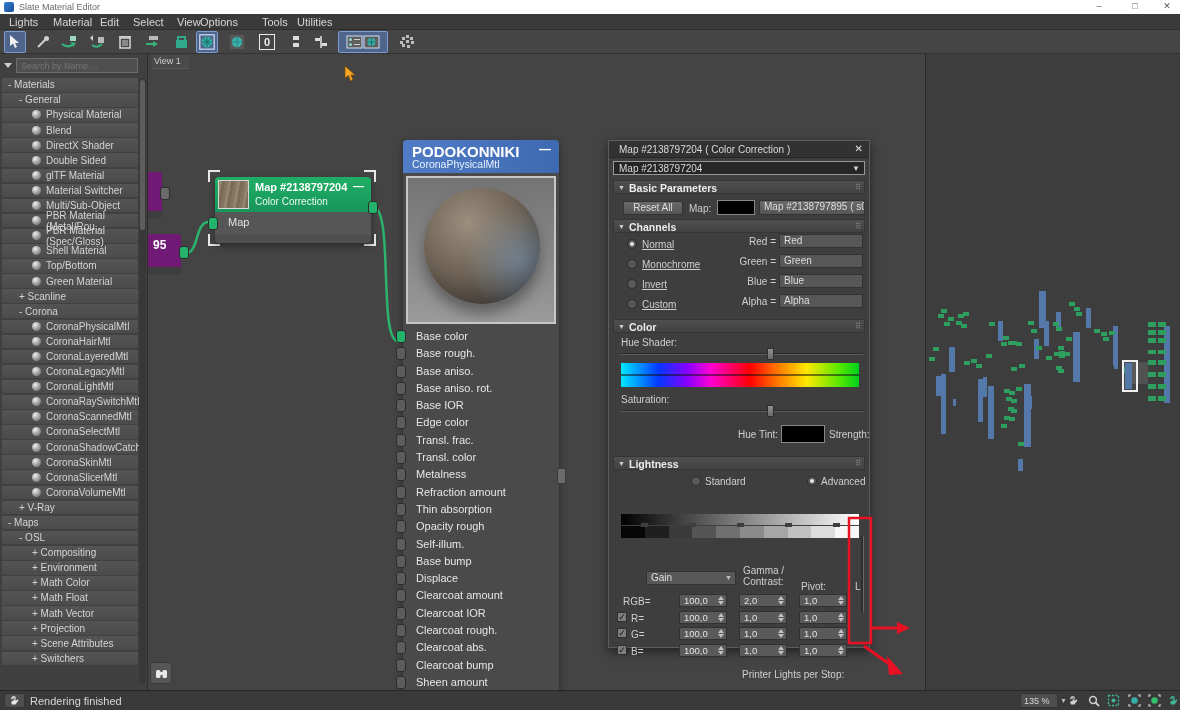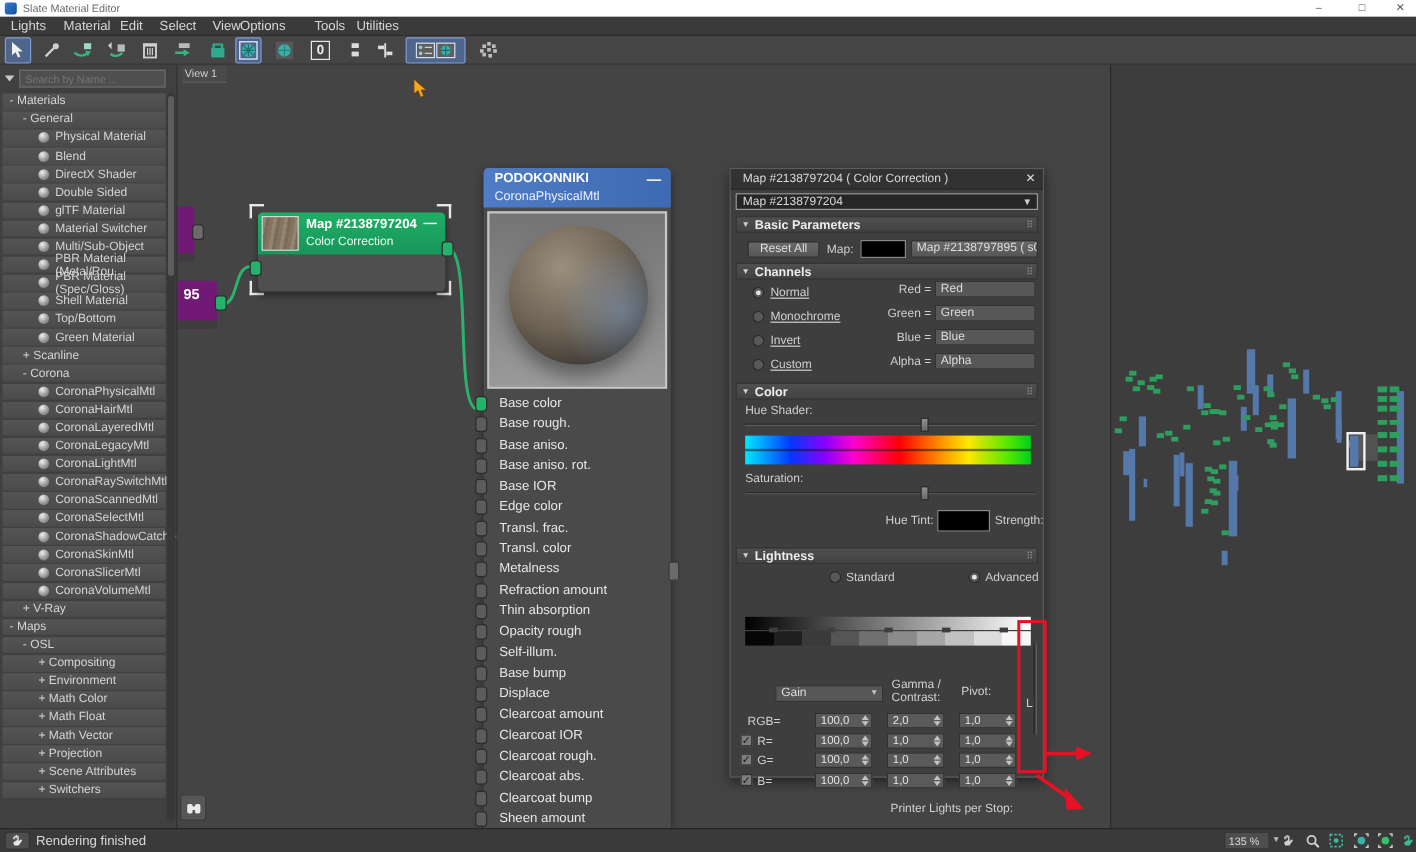--- a/index.html
+++ b/index.html
@@ -57,21 +57,21 @@
   #ccnode .minus { position:absolute; right:7px; top:3px; color:#fff; font-size:11px; font-weight:bold; }
   #ccnode .maprow { position:absolute; left:0; top:35px; width:100%; height:23px; background:#565656; }
   #ccnode .maprow span { position:absolute; left:13px; top:4px; font-size:11px; color:#e2e2e2; }
   
   .brk { position:absolute; width:12px; height:12px; border:2px solid #e8e8e8; }
   .brk.tl { border-right:none; border-bottom:none; } .brk.tr { border-left:none; border-bottom:none; }
   .brk.bl { border-right:none; border-top:none; }   .brk.br { border-left:none; border-top:none; }
 
   #matnode { position:absolute; left:255px; top:86px; width:156px; height:550px; background:#4a4a4a; border-radius:4px 4px 0 0; box-shadow:0 3px 8px rgba(0,0,0,.4); }
   #matnode .hdr { position:absolute; left:0; top:0; width:100%; height:33px; background:linear-gradient(90deg,#4f7cc4,#3e6ab2); border-radius:4px 4px 0 0; }
-  #matnode .t1 { position:absolute; left:9px; top:3px; font-size:11px; font-weight:bold; color:#fff; }
+  #matnode .t1 { position:absolute; left:9px; top:3px; font-size:15px; font-weight:bold; color:#fff; }
   #matnode .t2 { position:absolute; left:9px; top:18px; font-size:10.5px; color:#e8f0ff; }
   #matnode .minus { position:absolute; right:8px; top:2px; color:#fff; font-size:12px; font-weight:bold; }
   #preview { position:absolute; left:3px; top:36px; width:150px; height:148px; border:2px solid #c6c6c6; background:linear-gradient(#747474,#8e8e8e 70%,#9a9a9a); overflow:hidden; }
   #preview .sphere { position:absolute; left:16px; top:10px; width:116px; height:116px; border-radius:50%;
     background:radial-gradient(circle at 38% 30%, #9b8f7e, #6e6355 48%, #46403a 75%, #26221d 95%);
     box-shadow:0 10px 14px rgba(0,0,0,.35); }
   #preview .rim { position:absolute; left:16px; top:10px; width:116px; height:116px; border-radius:50%;
     background:radial-gradient(circle at 82% 62%, rgba(130,170,215,.45), rgba(130,170,215,0) 45%); }
   #slots { position:absolute; left:0; top:188px; width:100%; }
   .slotrow { position:relative; height:17.3px; font-size:11px; color:#e6e6e6; }
@@ -441,20 +441,23 @@
     <div class="brk bl" style="left:60px;top:180px"></div>
     <div class="brk br" style="left:216px;top:180px"></div>
 
     <div id="ccnode">
       <div class="hdr">
         <div class="thumb"></div>
         <span class="t1">Map #2138797204</span>
         <span class="t2">Color Correction</span>
         <span class="minus">—</span>
       </div>
+      <div class="maprow">
+        <span>Map</span>
+      </div>
       <div class="slotsq conn" style="left:-7px;top:40px"></div>
       <div class="slotsq conn" style="right:-7px;top:24px"></div>
     </div>
 
     <div id="matnode">
       <div class="hdr">
         <span class="t1">PODOKONNIKI</span>
         <span class="t2">CoronaPhysicalMtl</span>
         <span class="minus">—</span>
       </div>
@@ -645,21 +648,21 @@
         <div class="notch" style="left:116px"></div>
         <div class="notch" style="left:164px"></div>
         <div class="notch" style="left:212px"></div>
       </div>
       <div class="combo" style="left:37px;top:430px;width:90px;height:14px">
         <span class="v">Gain</span>
         <span class="dd">▼</span>
       </div>
       <span class="plabel" style="left:134px;top:424px;white-space:pre-line;line-height:11px">Gamma /
 Contrast:</span>
-      <span class="plabel" style="left:192px;top:430px">Pivot:</span>
+      <span class="plabel" style="left:192px;top:440px">Pivot:</span>
       <span class="plabel" style="left:246px;top:440px">Li</span>
       <div id="lrows"></div>
       <span class="plabel" style="left:133px;top:528px">Printer Lights per Stop:</span>
       <div id="pp-groove"></div>
     <span class="plabel" style="left: 14px; top: 455px;">RGB=</span>
         <div class="spin" style="left: 70px; top: 453px;">
           <span class="v">100,0</span>
           <span class="ud">
             <span class="u"></span>
             <span class="d"></span>

